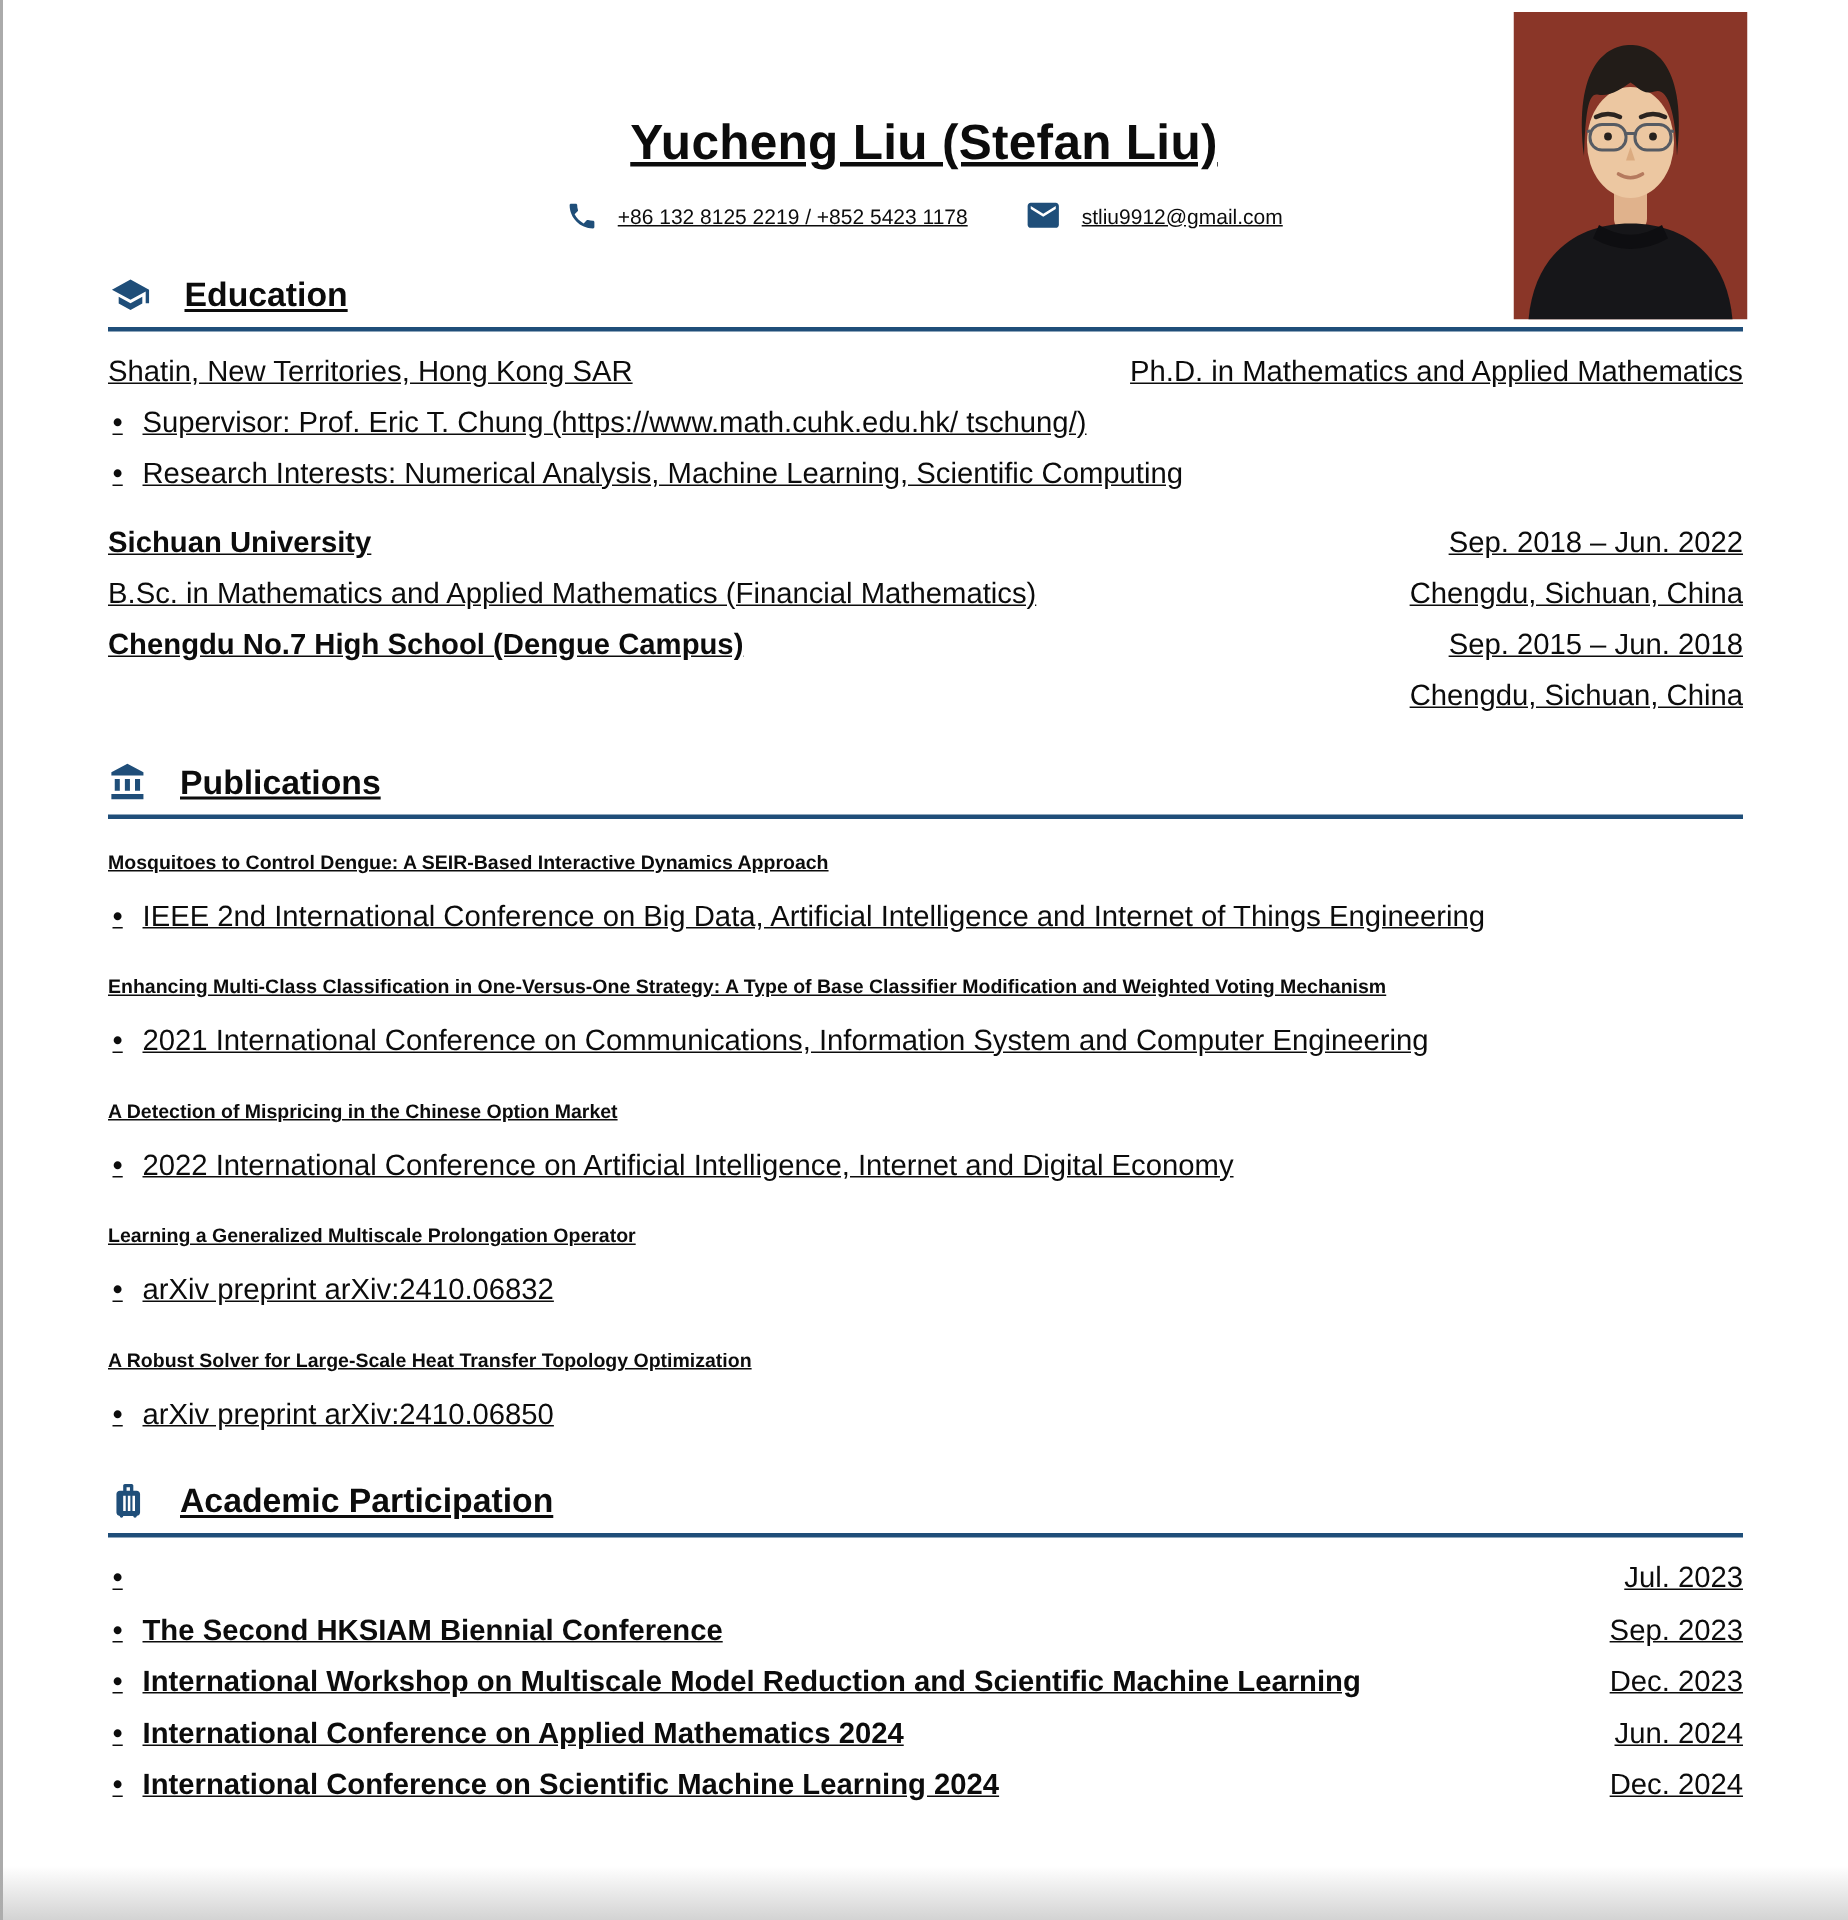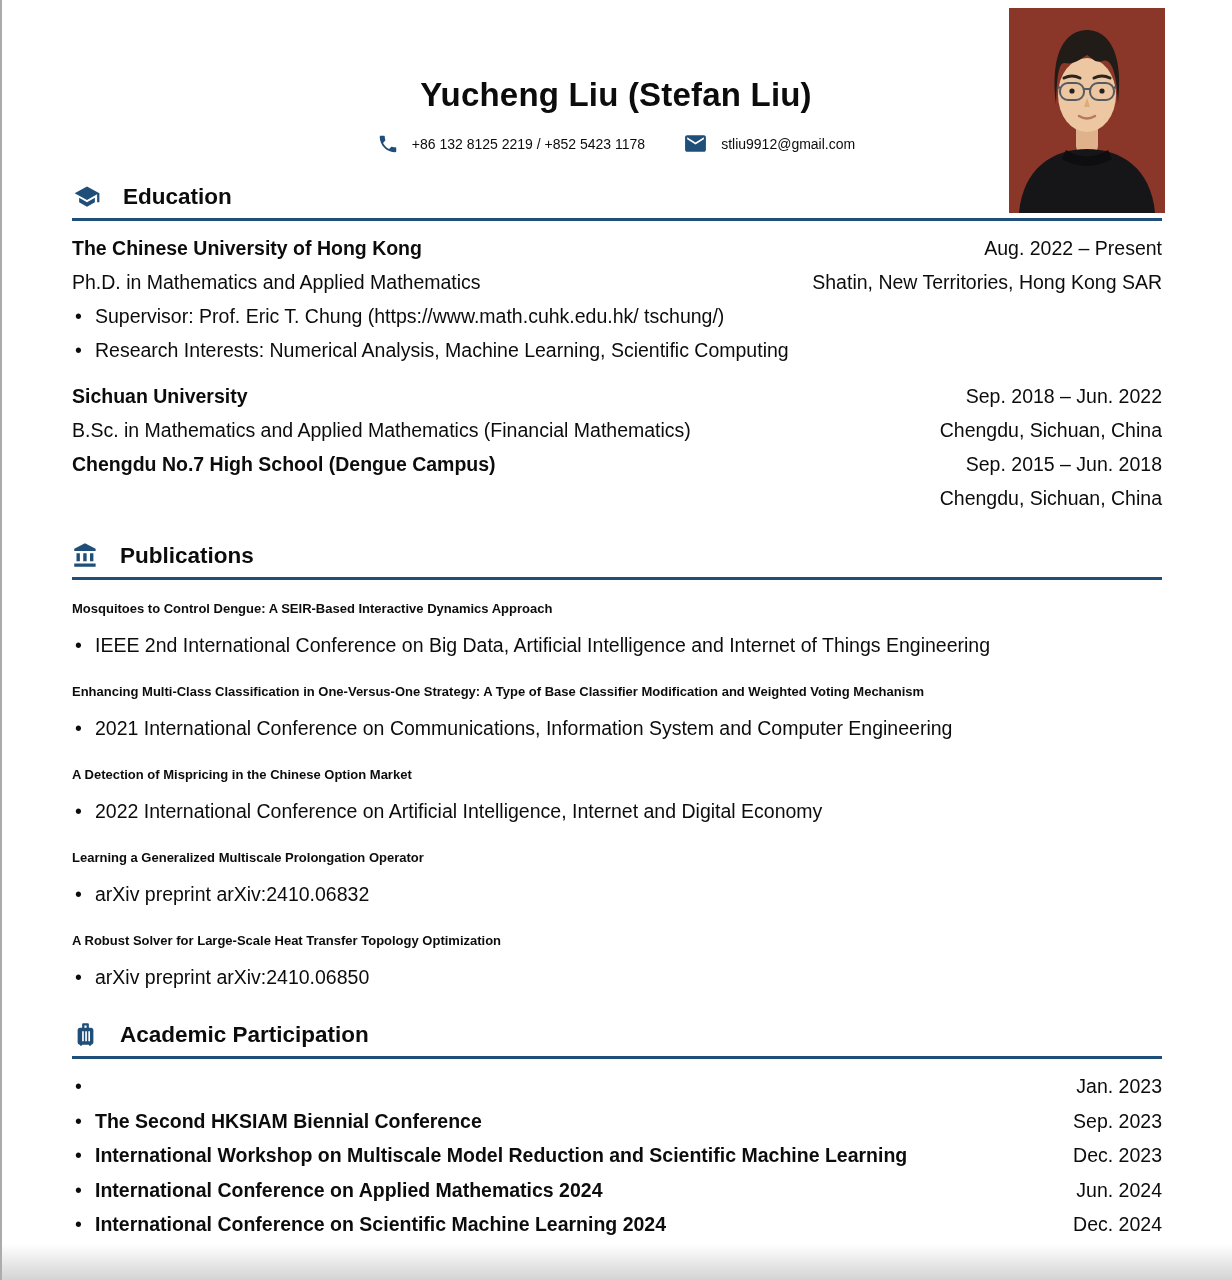--- a/index.html
+++ b/index.html
@@ -1,18 +1,18 @@
 <!DOCTYPE html>
 <html style="--accent: #1f4e79; --photo-bg: #8a3628;"><head>
 <meta charset="utf-8">
 <style>
   :root { --accent:#1f4e79; --photo-bg:#8a3628; }
   * { box-sizing:border-box; }
   body { margin:0; background:#fff; font-family:"Liberation Sans","DejaVu Sans",sans-serif; color:#0c0c0c; }
-  .page { position:relative; width:1232px; height:1280px; background:#fff; overflow:hidden; }
+  .page { position:relative; width:1232px; height:1280px; background:#fff; overflow:hidden;text-decoration:underline; }
   .page-edge { position:absolute; left:0; top:0; width:2px; height:100%; background:#ababab; }
   .bottom-fade { position:absolute; left:0; bottom:0; width:100%; height:36px;
                  background:linear-gradient(to bottom, rgba(200,200,200,0), rgba(175,175,175,0.55)); }
 
   
   .name { margin:76px 0 0 0; text-align:center; font-size:33px; font-weight:bold; letter-spacing:.2px; }
   .contact-row { display:flex; justify-content:center; align-items:center; gap:38px; margin-top:17px; font-size:14px; }
   .contact-item { display:flex; align-items:center; gap:13px; }
   .contact-item svg { fill:var(--accent); display:block; }
 
@@ -93,26 +93,22 @@
       <div class="section-head">
         <svg width="30" height="27" viewBox="0 0 24 24">
           <path d="M5 13.18v4L12 21l7-3.82v-4L12 17l-7-3.82zM12 3L1 9l11 6 9-4.91V17h2V9L12 3z"></path>
         </svg>
         <span class="section-title">Education</span>
       </div>
       <div class="section-body">
 
         <div class="edu-entry">
           <div class="line split">
-            <span class="bold">The Chinese University of Hong Kong</span>
-            <span>Aug. 2022 – Present</span>
-          </div>
-          <div class="line split">
+            <span>Shatin, New Territories, Hong Kong SAR</span>
             <span>Ph.D. in Mathematics and Applied Mathematics</span>
-            <span>Shatin, New Territories, Hong Kong SAR</span>
           </div>
           <div class="line bullet-line">
             <span class="dot">•</span>
             <span>Supervisor: Prof. Eric T. Chung (https://www.math.cuhk.edu.hk/ tschung/)</span>
           </div>
           <div class="line bullet-line">
             <span class="dot">•</span>
             <span>Research Interests: Numerical Analysis, Machine Learning, Scientific Computing</span>
           </div>
         </div>
@@ -198,21 +194,21 @@
       <div class="section-head">
         <svg width="27" height="27" viewBox="0 0 24 24">
           <path d="M17 6h-2V3c0-.55-.45-1-1-1h-4c-.55 0-1 .45-1 1v3H7c-1.1 0-2 .9-2 2v11c0 1.1.9 2 2 2 0 .55.45 1 1 1s1-.45 1-1h6c0 .55.45 1 1 1s1-.45 1-1c1.1 0 2-.9 2-2V8c0-1.1-.9-2-2-2zm-6.5 12H9V9h1.5v9zm2.75 0h-1.5V9h1.5v9zM16 18h-1.5V9H16v9zm-3-12h-2V4h2v2z"></path>
         </svg>
         <span class="section-title">Academic Participation</span>
       </div>
       <div class="section-body">
 
         <div class="ap-row bullet-line">
           <span class="dot">•</span>
-          <span class="ap-date">Jan. 2023</span>
+          <span class="ap-date">Jul. 2023</span>
         </div>
         <div class="ap-row bullet-line">
           <span class="dot">•</span>
           <span class="ap-name">The Second HKSIAM Biennial Conference</span>
           <span class="ap-date">Sep. 2023</span>
         </div>
         <div class="ap-row bullet-line">
           <span class="dot">•</span>
           <span class="ap-name">International Workshop on Multiscale Model Reduction and Scientific Machine Learning</span>
           <span class="ap-date">Dec. 2023</span>

